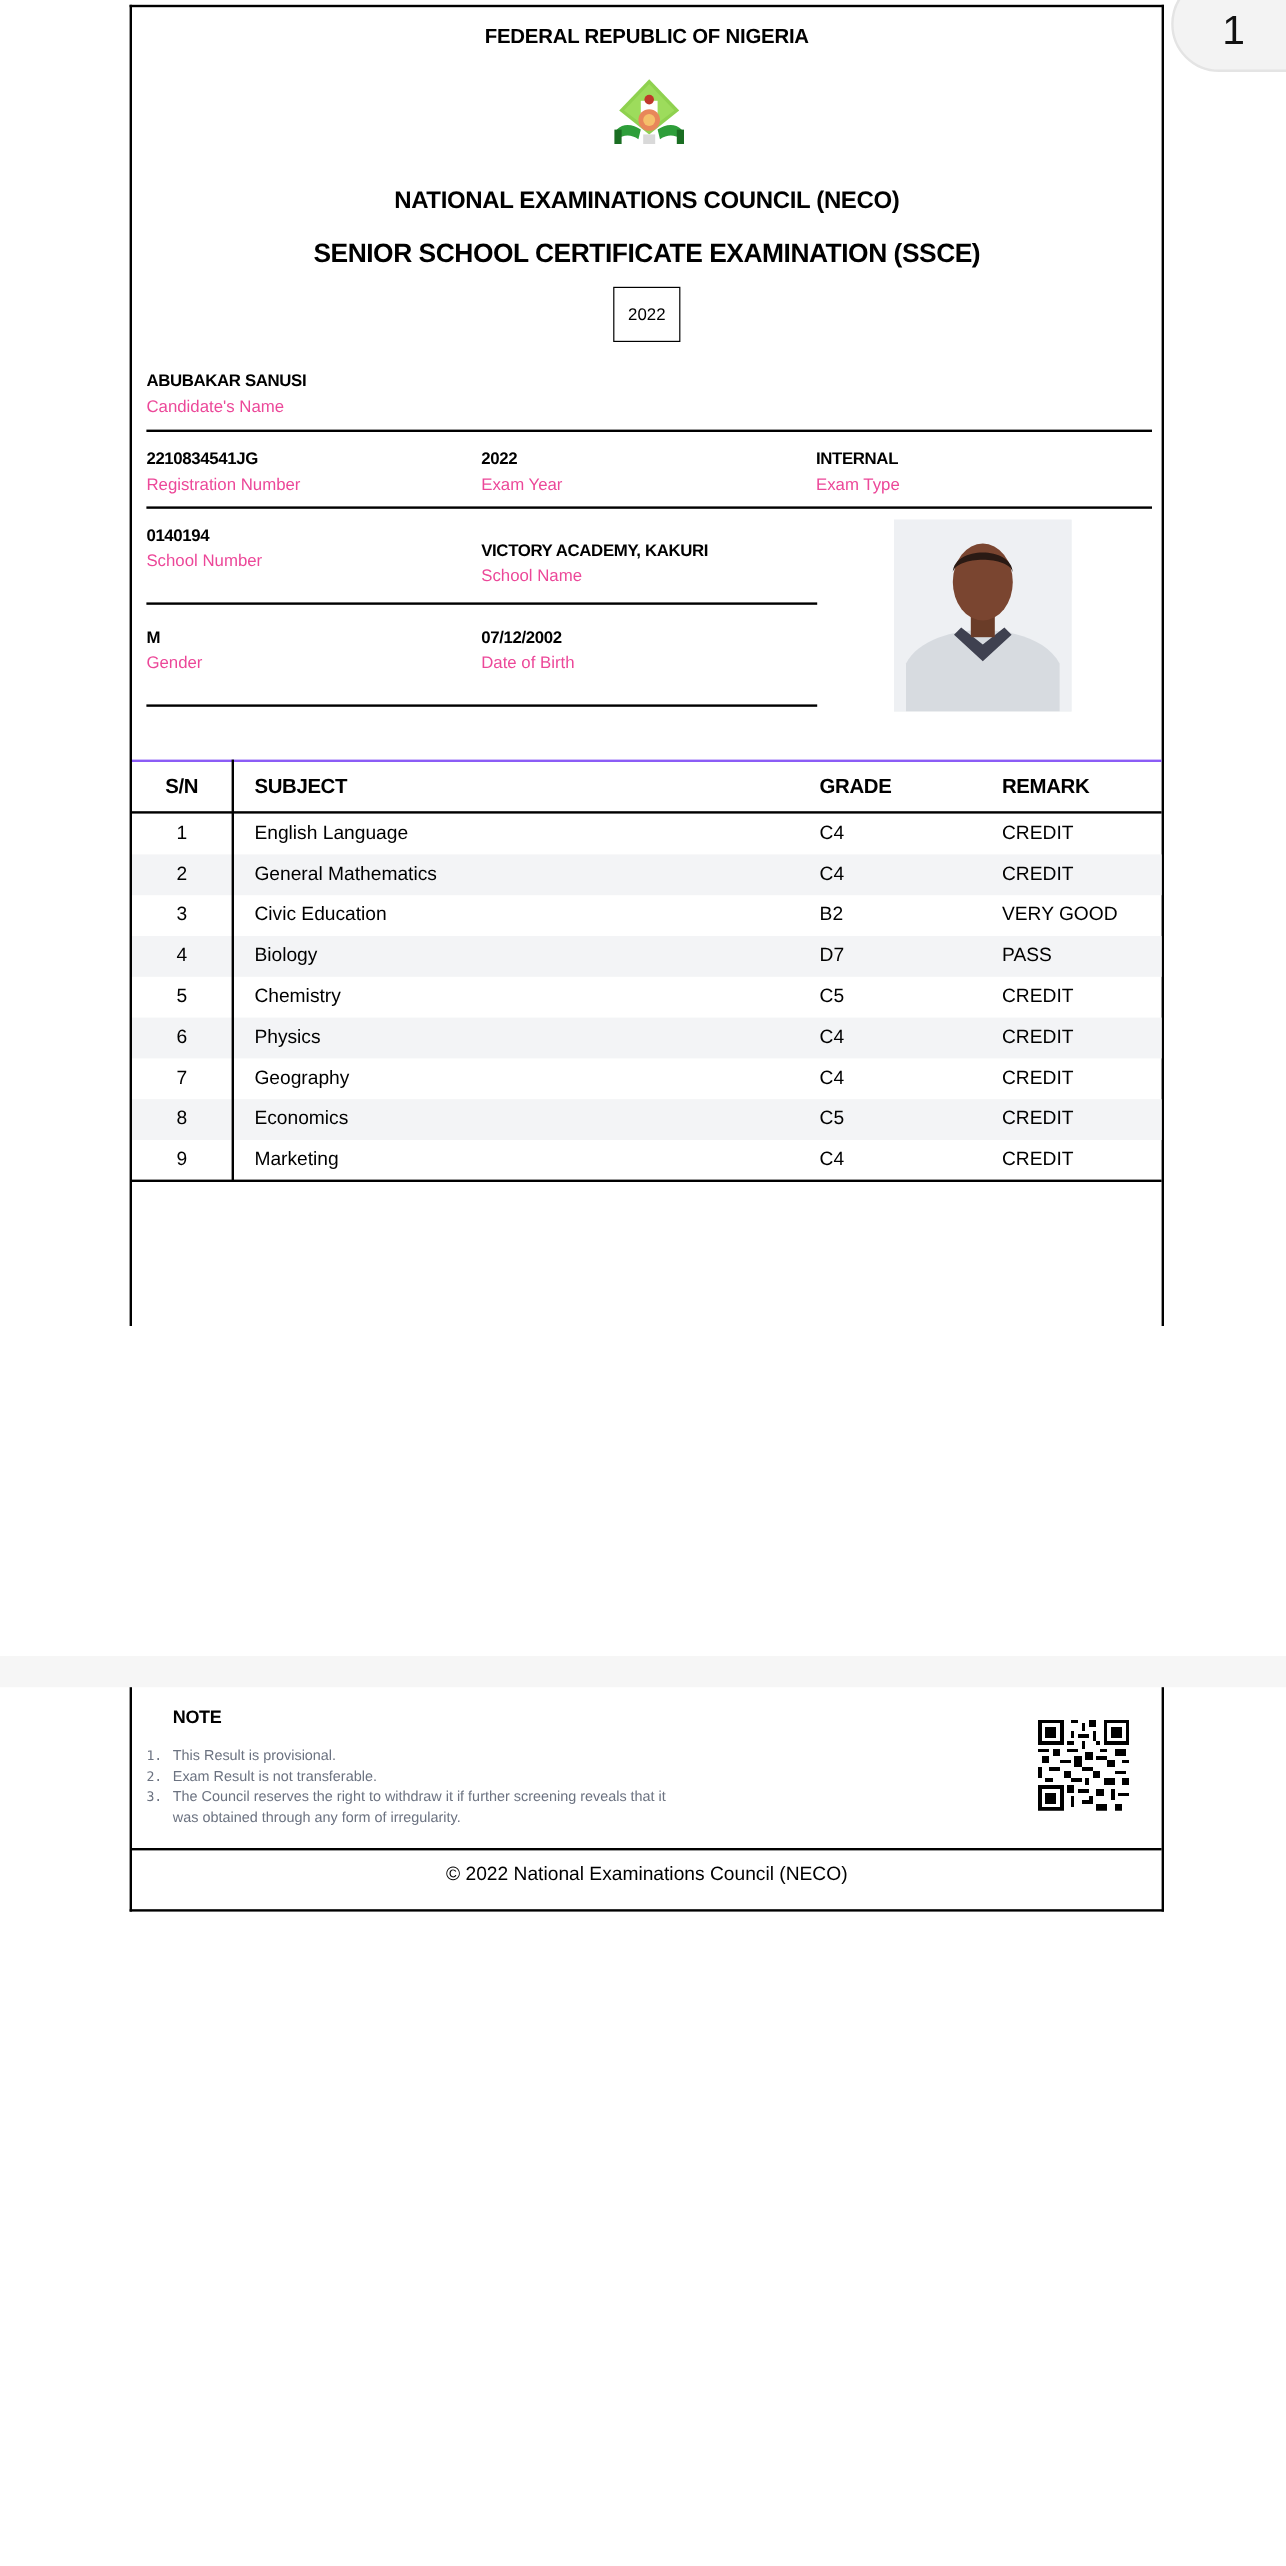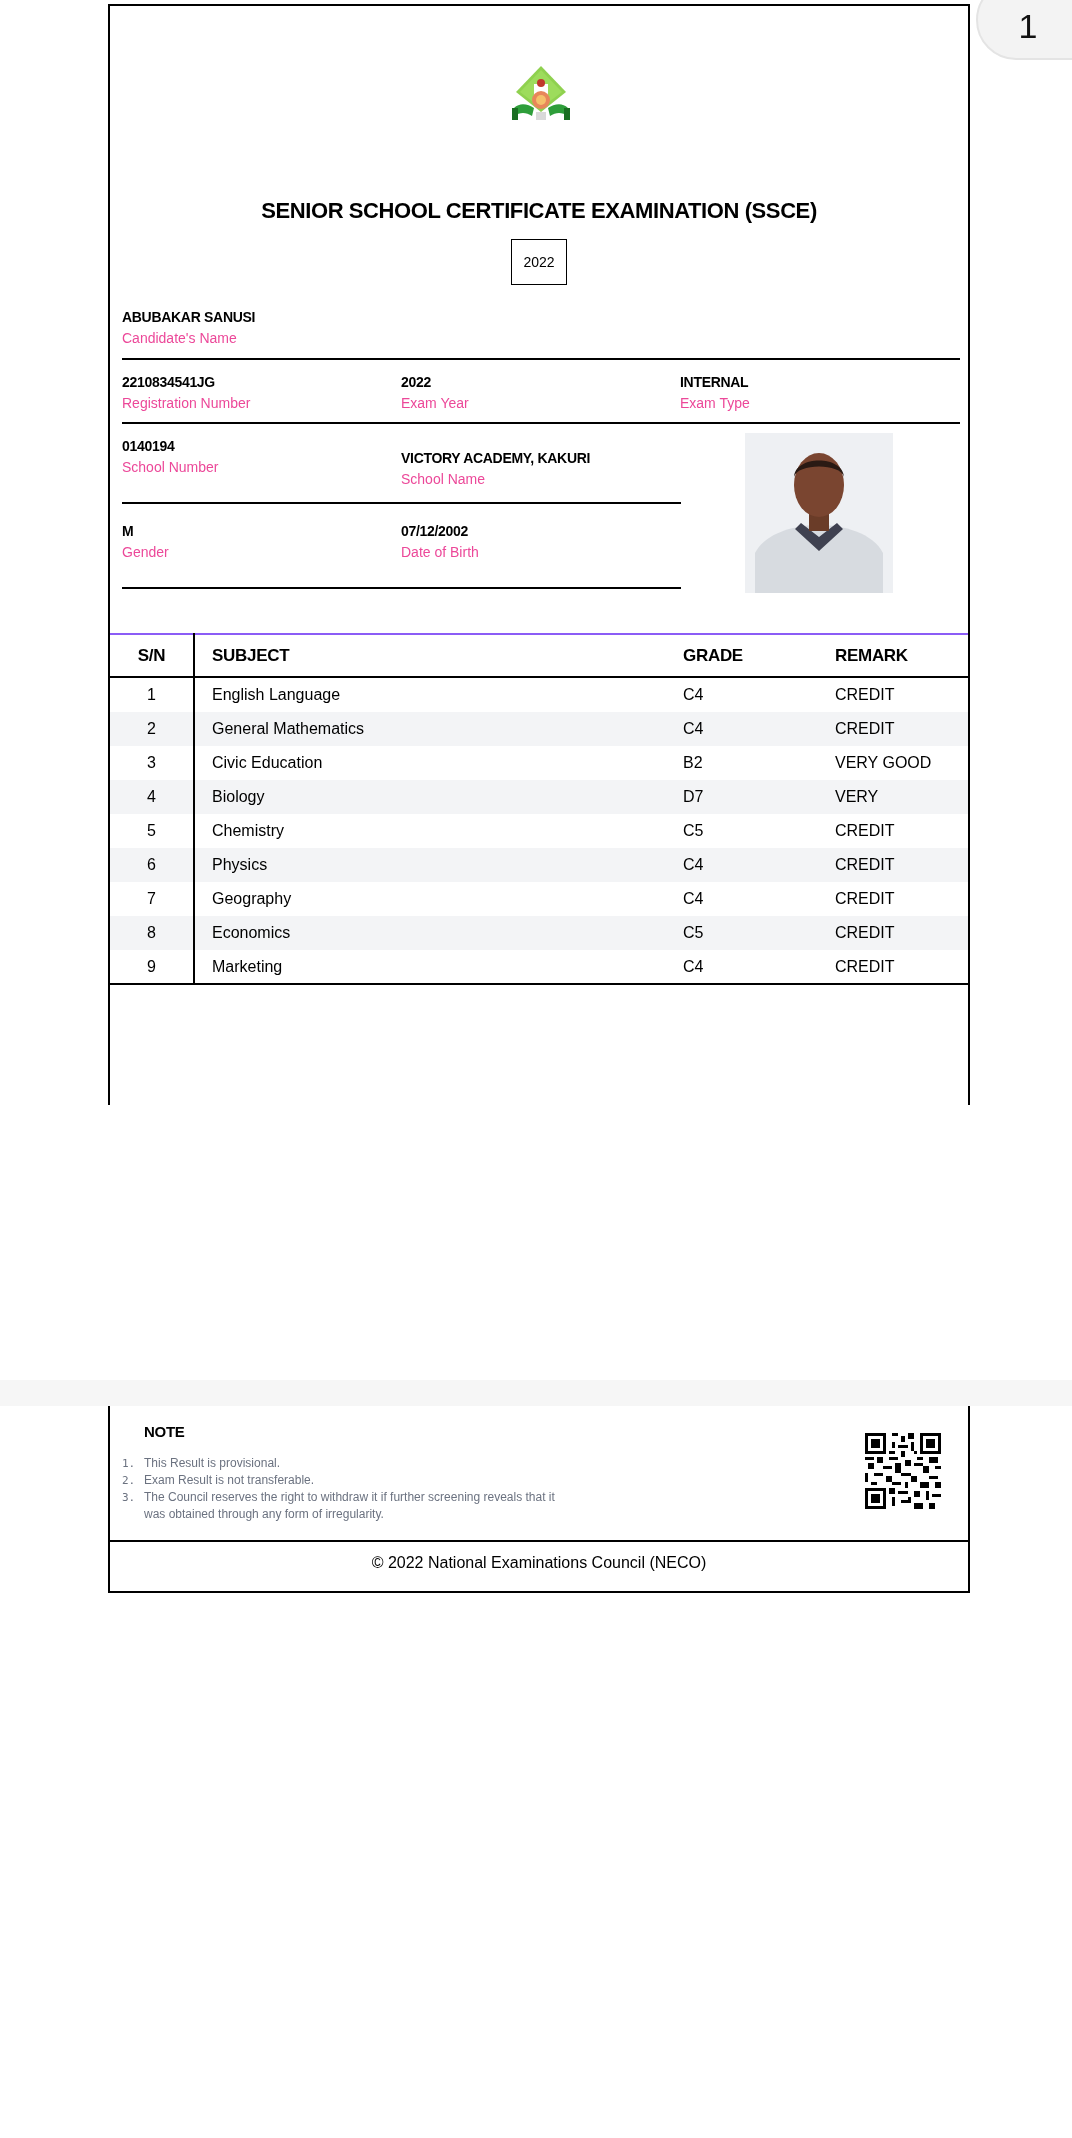--- a/index.html
+++ b/index.html
@@ -66,35 +66,37 @@
   .footer { position:absolute; left:0; top:148px; width:858px; text-align:center; font-size:16px; }
 </style>
 </head>
 <body>
 
 <div class="page-num">
   <span>1</span>
 </div>
 
 <div class="page1">
+  <div class="center t-federal">FEDERAL REPUBLIC OF NIGERIA</div>
 
   <svg class="logo" viewBox="0 0 66 62">
     <polygon points="33,2 58,28 33,48 8,28" fill="#8fd14f"></polygon>
     <polygon points="33,6 54,28 33,44 12,28" fill="#9ddc5c"></polygon>
     <rect x="26" y="20" width="14" height="18" fill="#ffffff"></rect>
     <circle cx="33" cy="19" r="4" fill="#c0392b"></circle>
     <circle cx="33" cy="36" r="9" fill="#e8875a"></circle>
     <circle cx="33" cy="36" r="5" fill="#f5c06a"></circle>
     <path d="M6,44 C12,38 20,40 26,44 L24,52 C18,48 12,48 6,52 Z" fill="#2e9e3a"></path>
     <path d="M60,44 C54,38 46,40 40,44 L42,52 C48,48 54,48 60,52 Z" fill="#2e9e3a"></path>
     <rect x="4" y="44" width="6" height="12" fill="#1a6e22"></rect>
     <rect x="56" y="44" width="6" height="12" fill="#1a6e22"></rect>
     <rect x="28" y="48" width="10" height="8" fill="#d9d9d9"></rect>
   </svg>
 
+  <div class="center t-neco">NATIONAL EXAMINATIONS COUNCIL (NECO)</div>
   <div class="center t-ssce">SENIOR SCHOOL CERTIFICATE EXAMINATION (SSCE)</div>
   <div class="year-box">2022</div>
 
   <div class="field" style="left:12px; top:302px;">
     <div class="val">ABUBAKAR SANUSI</div>
     <div class="lbl">Candidate's Name</div>
   </div>
   <div class="hr" style="left:12px; top:352px; width:838px;"></div>
 
   <div class="field" style="left:12px; top:367px;">
@@ -163,21 +165,21 @@
         <div class="row">
           <span class="c sn">3</span>
           <span class="c subj">Civic Education</span>
           <span class="c grade">B2</span>
           <span class="c remark">VERY GOOD</span>
         </div>
         <div class="row alt">
           <span class="c sn">4</span>
           <span class="c subj">Biology</span>
           <span class="c grade">D7</span>
-          <span class="c remark">VERY</span>
+          <span class="c remark">PASS</span>
         </div>
         <div class="row">
           <span class="c sn">5</span>
           <span class="c subj">Chemistry</span>
           <span class="c grade">C5</span>
           <span class="c remark">CREDIT</span>
         </div>
         <div class="row alt">
           <span class="c sn">6</span>
           <span class="c subj">Physics</span>

